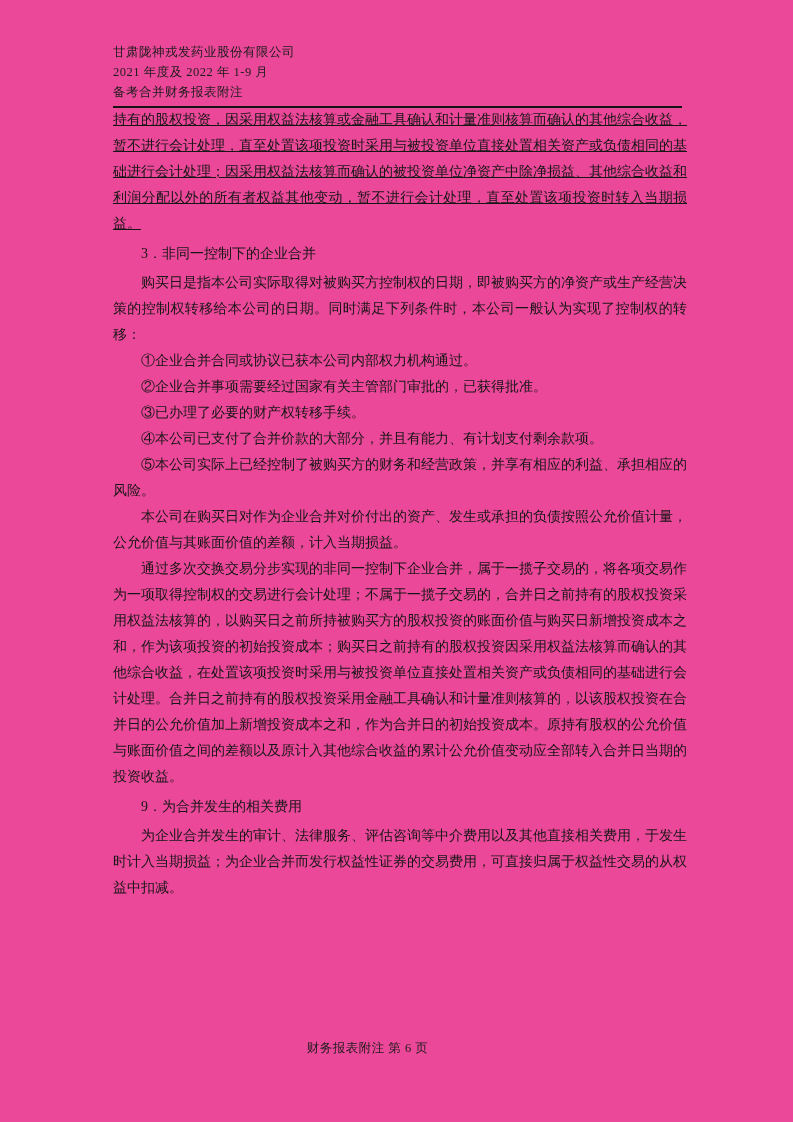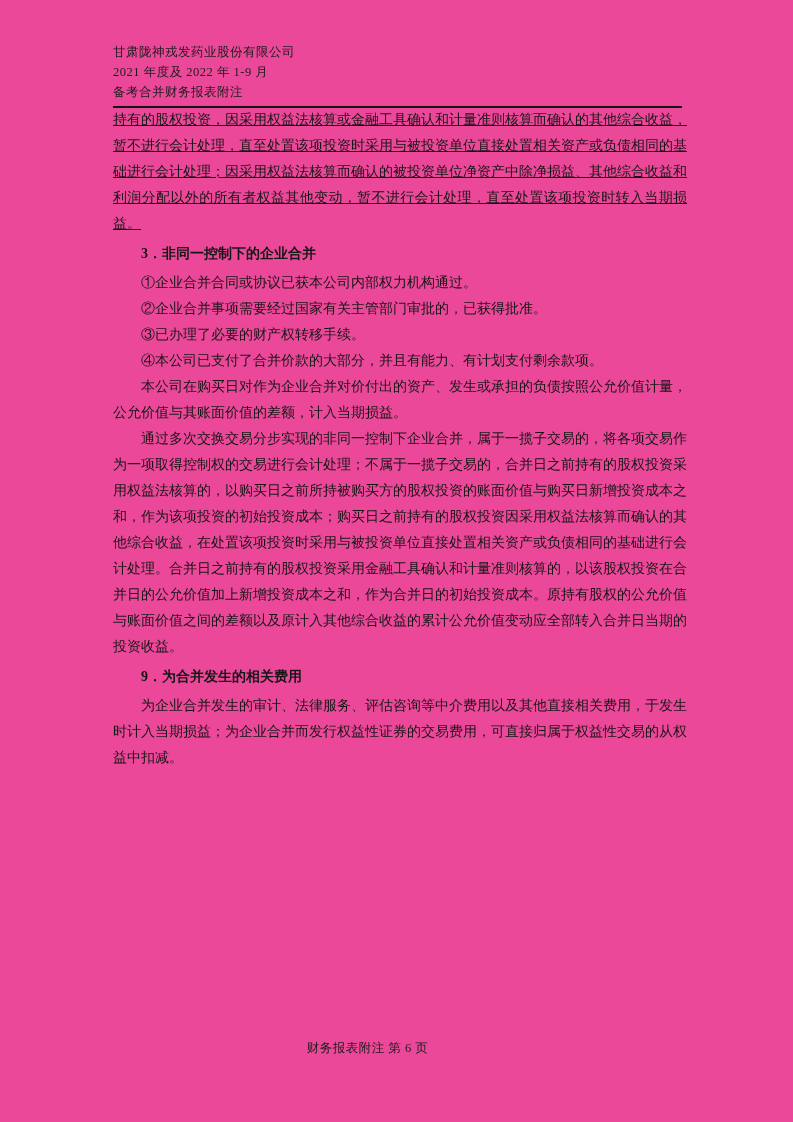--- a/index.html
+++ b/index.html
@@ -49,21 +49,21 @@
     padding: 0;
   }
   .para {
     text-indent: 28px;
   }
   .para.no-indent {
     text-indent: 0;
     text-decoration: underline;
   }
   .heading {
-    font-weight: bold;
+    font-weight: normal;
     text-indent: 28px;
     margin: 4px 0 3px 0 !important;
   }
   .footer {
     position: absolute;
     left: 0;
     top: 1038px;
     width: 735px;
     text-align: center;
     font-size: 12.5px;
@@ -83,25 +83,27 @@
     <div class="header-line">备考合并财务报表附注</div>
   </div>
 
   <div class="rule"></div>
 
   <div class="content">
     <p class="para no-indent">持有的股权投资，因采用权益法核算或金融工具确认和计量准则核算而确认的其他综合收益，暂不进行会计处理，直至处置该项投资时采用与被投资单位直接处置相关资产或负债相同的基础进行会计处理；因采用权益法核算而确认的被投资单位净资产中除净损益、其他综合收益和利润分配以外的所有者权益其他变动，暂不进行会计处理，直至处置该项投资时转入当期损益。</p>
 
     <p class="heading">3．非同一控制下的企业合并</p>
 
+    <p class="para">购买日是指本公司实际取得对被购买方控制权的日期，即被购买方的净资产或生产经营决策的控制权转移给本公司的日期。同时满足下列条件时，本公司一般认为实现了控制权的转移：</p>
 
     <p class="para">①企业合并合同或协议已获本公司内部权力机构通过。</p>
     <p class="para">②企业合并事项需要经过国家有关主管部门审批的，已获得批准。</p>
     <p class="para">③已办理了必要的财产权转移手续。</p>
     <p class="para">④本公司已支付了合并价款的大部分，并且有能力、有计划支付剩余款项。</p>
+    <p class="para">⑤本公司实际上已经控制了被购买方的财务和经营政策，并享有相应的利益、承担相应的风险。</p>
 
     <p class="para">本公司在购买日对作为企业合并对价付出的资产、发生或承担的负债按照公允价值计量，公允价值与其账面价值的差额，计入当期损益。</p>
     <p class="para">通过多次交换交易分步实现的非同一控制下企业合并，属于一揽子交易的，将各项交易作为一项取得控制权的交易进行会计处理；不属于一揽子交易的，合并日之前持有的股权投资采用权益法核算的，以购买日之前所持被购买方的股权投资的账面价值与购买日新增投资成本之和，作为该项投资的初始投资成本；购买日之前持有的股权投资因采用权益法核算而确认的其他综合收益，在处置该项投资时采用与被投资单位直接处置相关资产或负债相同的基础进行会计处理。合并日之前持有的股权投资采用金融工具确认和计量准则核算的，以该股权投资在合并日的公允价值加上新增投资成本之和，作为合并日的初始投资成本。原持有股权的公允价值与账面价值之间的差额以及原计入其他综合收益的累计公允价值变动应全部转入合并日当期的投资收益。</p>
 
     <p class="heading">9．为合并发生的相关费用</p>
 
     <p class="para">为企业合并发生的审计、法律服务、评估咨询等中介费用以及其他直接相关费用，于发生时计入当期损益；为企业合并而发行权益性证券的交易费用，可直接归属于权益性交易的从权益中扣减。</p>
   </div>
 
   <div class="footer">

